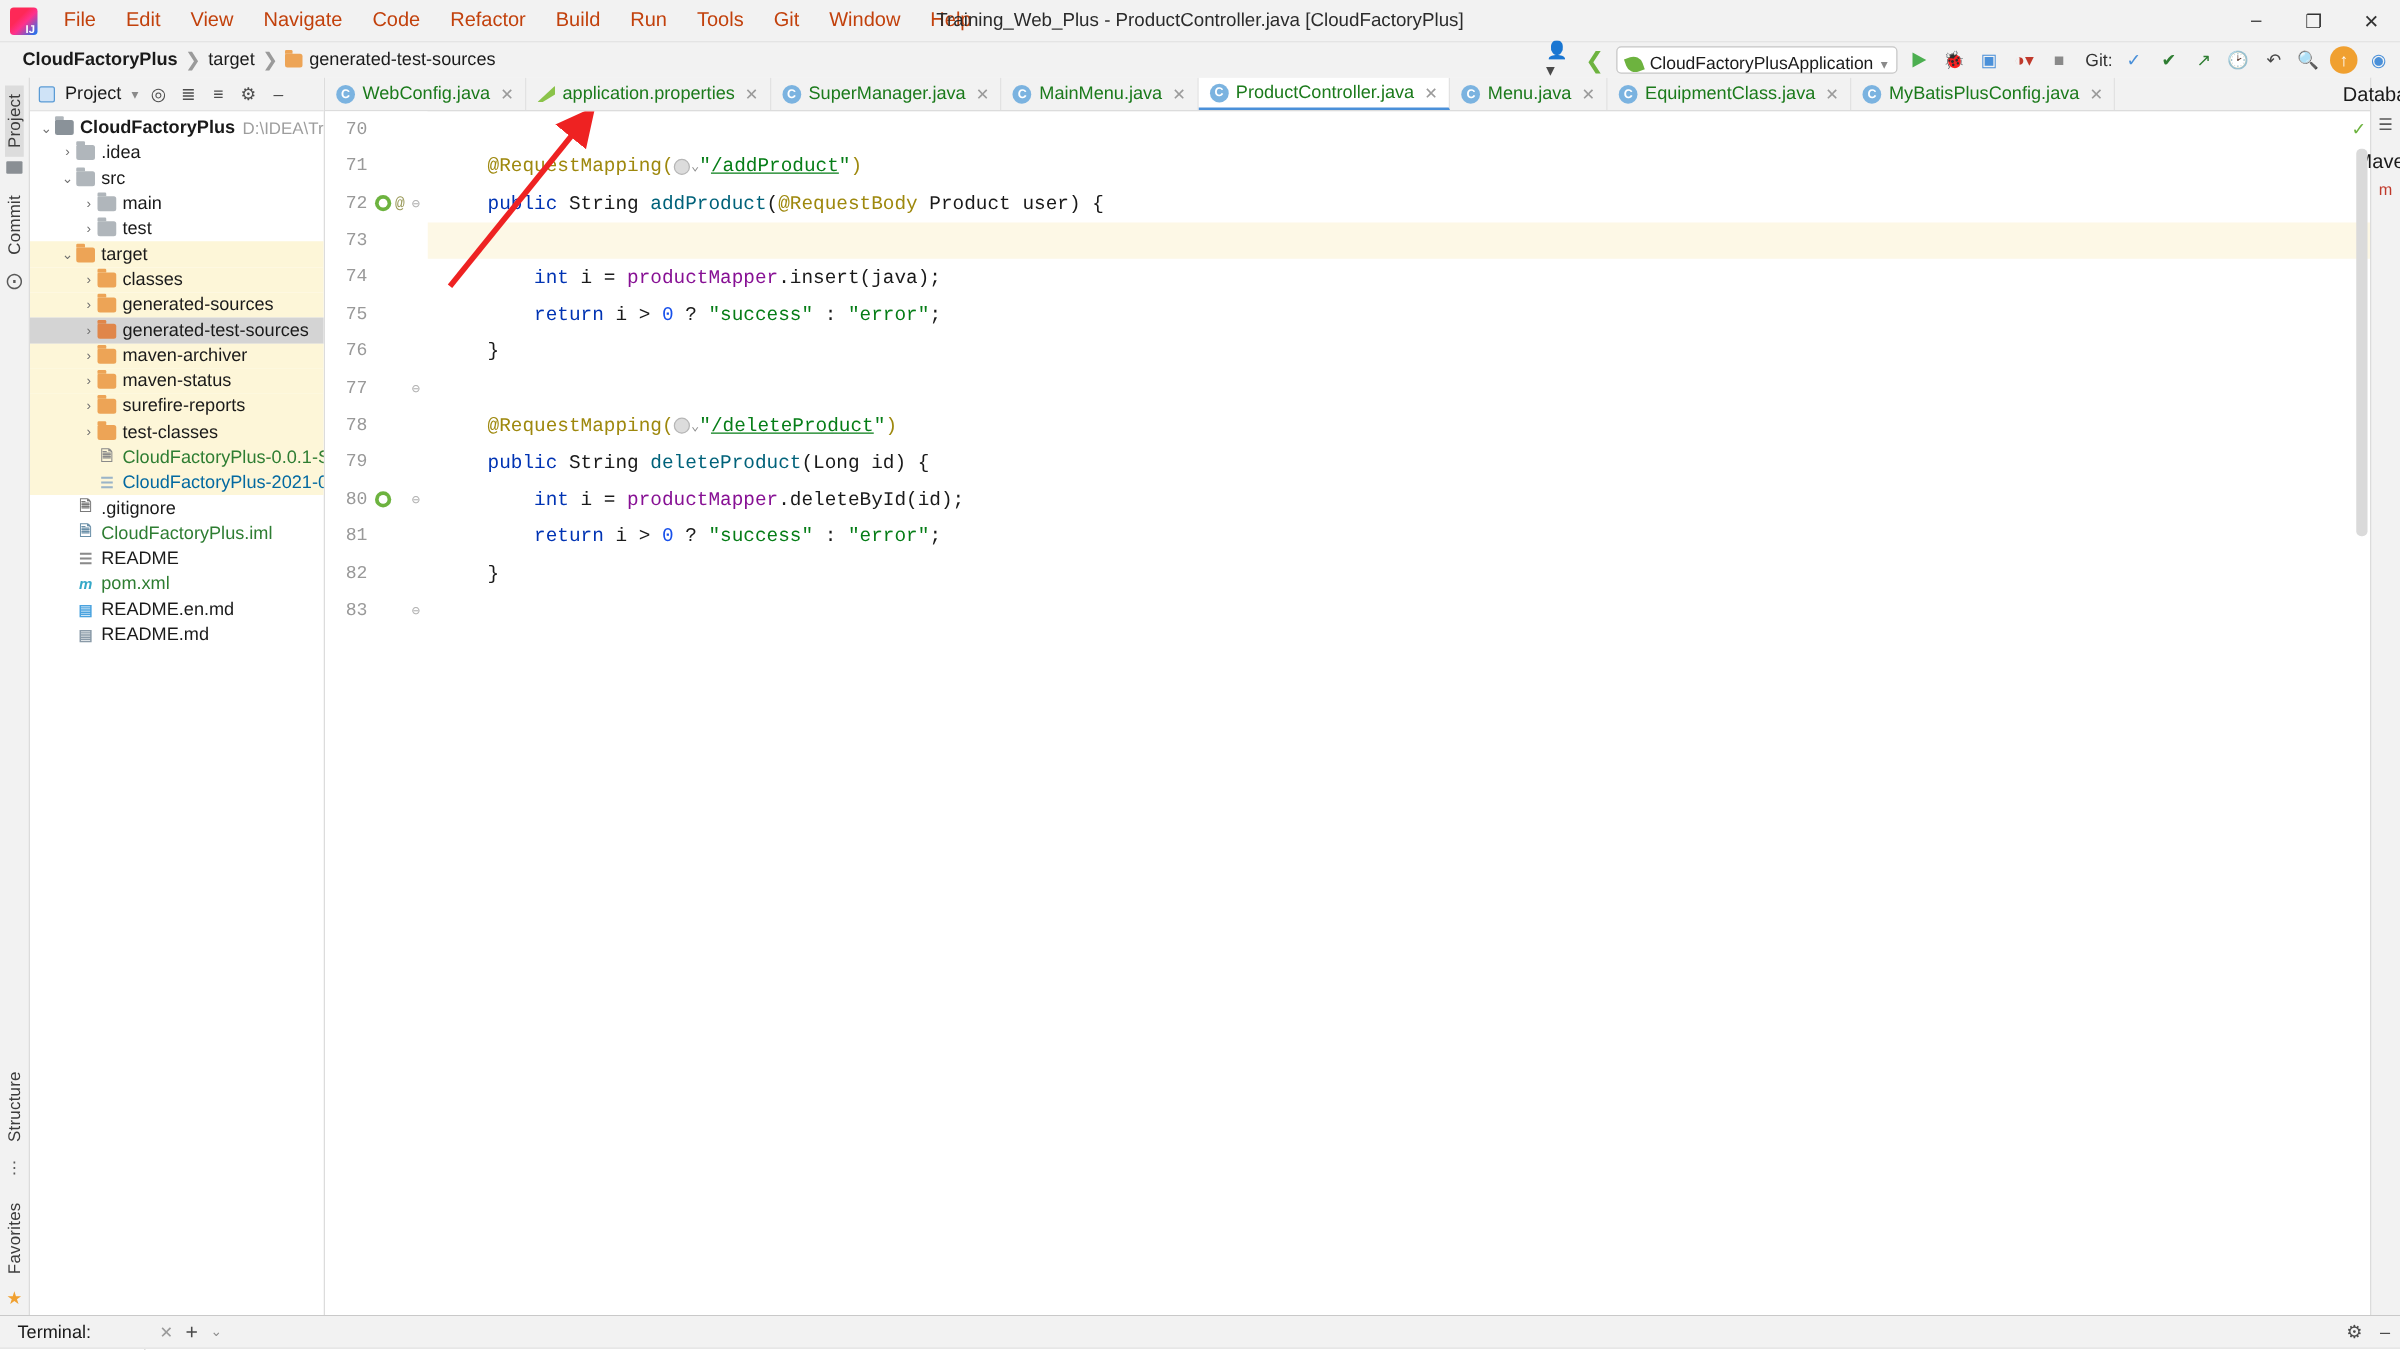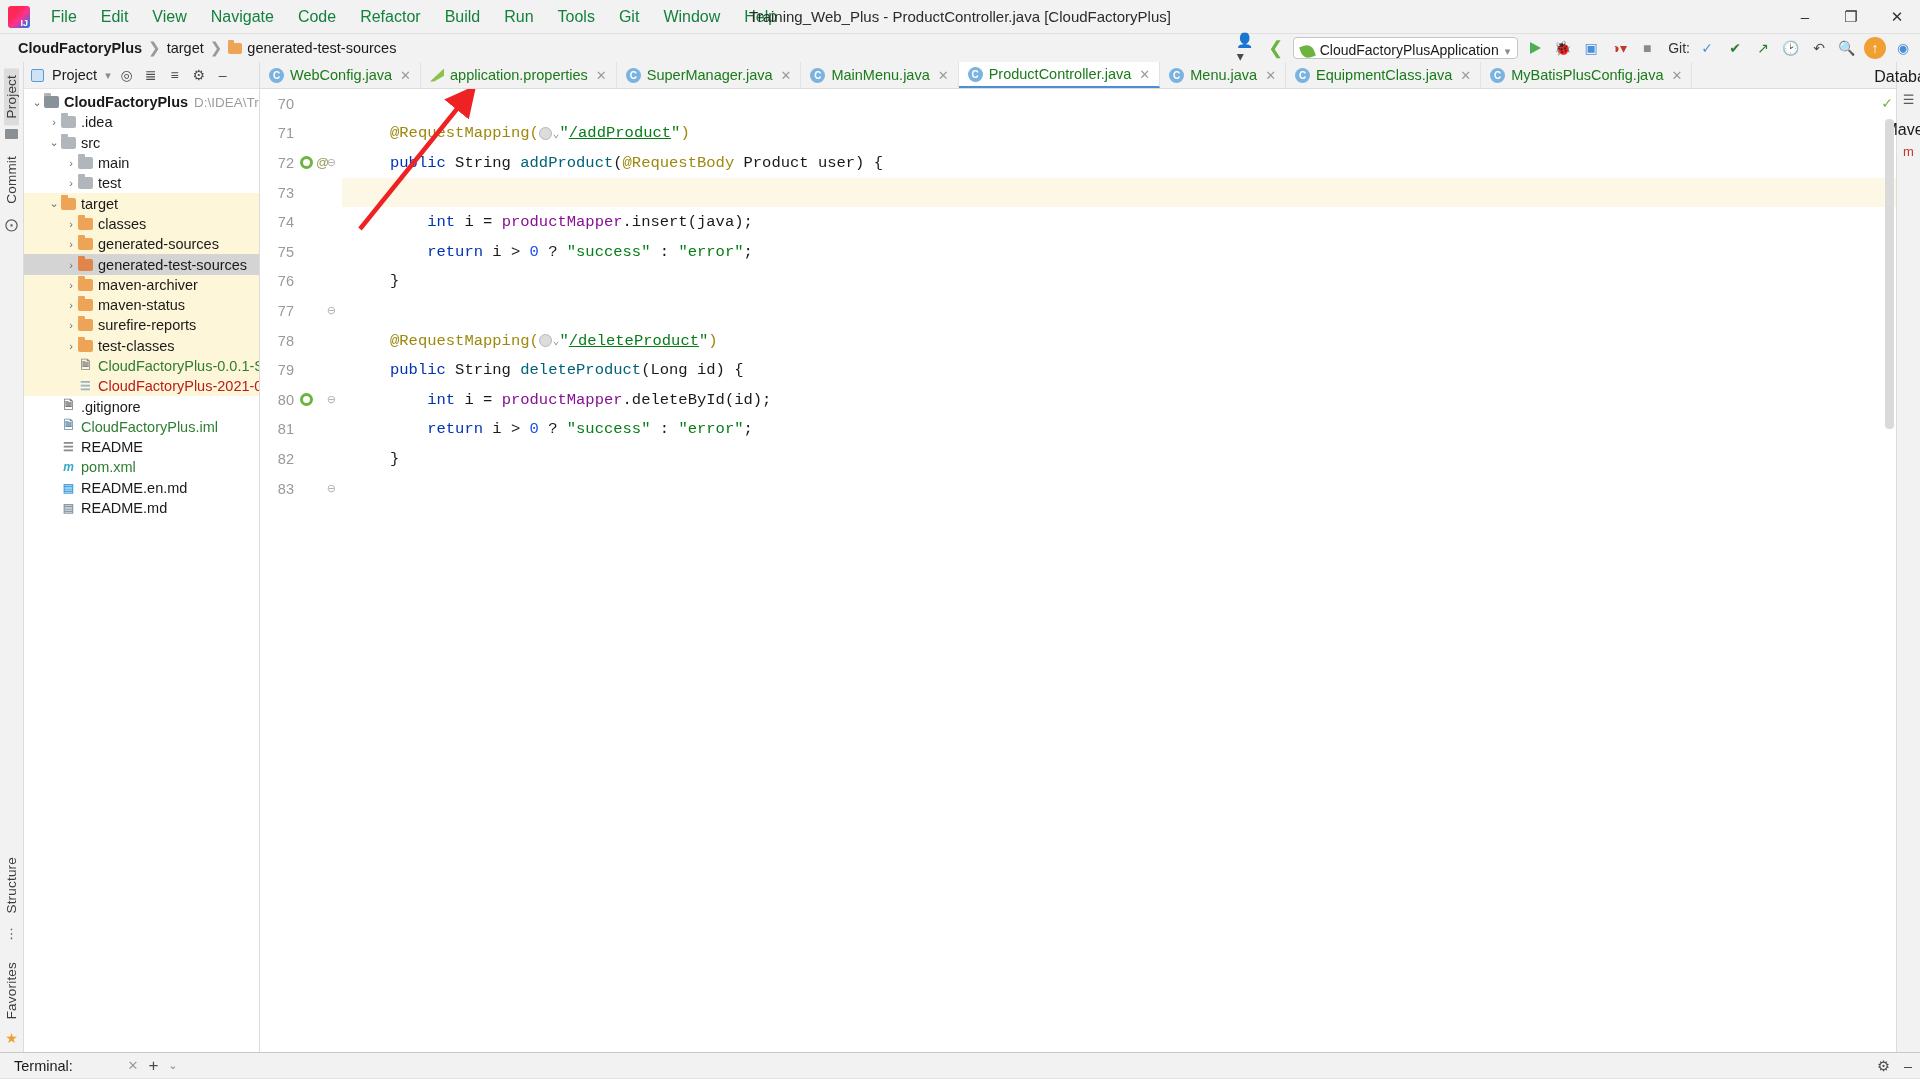--- a/index.html
+++ b/index.html
@@ -8,21 +8,21 @@
 
   
   .titlebar { height:34px; background:#f2f2f2; display:flex; align-items:center;
     border-bottom:1px solid #e0e0e0; position:relative; }
   .ij-logo { width:22px; height:22px; margin:0 10px 0 8px; flex:none;
     background:linear-gradient(135deg,#fe2857 0%,#fe2857 35%,#ff318c 55%,#087cfa 100%);
     border-radius:3px; position:relative; }
   .ij-logo::after{ content:"IJ"; position:absolute; right:2px; bottom:0px; color:#fff;
     font-size:9px; font-weight:bold; font-family:"Liberation Sans",sans-serif; }
   .menubar { display:flex; align-items:center; gap:2px; }
-  .menubar .mi { padding:4px 11px; font-size:16px; color:#15803d; cursor:default; border-radius:3px;}
+  .menubar .mi { padding:4px 11px; font-size:16px; color:#c2410c; cursor:default; border-radius:3px;}
   .win-title { position:absolute; left:50%; transform:translateX(-50%);
     font-size:15px; color:#2b2b2b; white-space:nowrap; }
   .win-ctrls { margin-left:auto; display:flex; }
   .win-ctrls div { width:46px; height:34px; display:flex; align-items:center;
     justify-content:center; font-size:15px; color:#333; }
 
   
   .navbar { height:28px; display:flex; align-items:center; padding:0 6px 0 14px;
     background:#f2f2f2; font-size:14.5px; position:relative; }
   .crumb { display:flex; align-items:center; gap:5px; padding:1px 4px; }
@@ -66,40 +66,40 @@
   .arrow { width:14px; text-align:center; color:#6e6e6e; font-size:11px; flex:none;}
   .fico { width:15px; height:12px; margin-right:5px; flex:none; border-radius:1px 2px 2px 2px; position:relative;}
   .fico::before{content:"";position:absolute;top:-3px;left:0;width:7px;height:3px;border-radius:1px 1px 0 0;}
   .fico.gray { background:#b0b6bb; } .fico.gray::before{background:#b0b6bb;}
   .fico.orange { background:#eda456; } .fico.orange::before{background:#eda456;}
   .fico.orange-d { background:#e0864a; } .fico.orange-d::before{background:#e0864a;}
   .lbl { color:#1a1a1a; }
   .lbl.bold { font-weight:bold; }
   .path { color:#9d9d9d; margin-left:6px; font-size:13.5px; }
   .lbl.green { color:#2e7d32; }
-  .lbl.gray { color:#b91c1c; }
+  .lbl.gray { color:#0369a1; }
   .mico { width:15px;height:14px;margin-right:5px;flex:none;display:flex;align-items:center;
      justify-content:center;font-size:12px;font-weight:bold;}
 
   
   .editor { flex:1; display:flex; flex-direction:column; min-width:0; background:#fff;}
   .tabbar { height:27px; background:#f2f2f2; display:flex; align-items:stretch;
      border-bottom:1px solid #dcdcdc; overflow:hidden;}
   .tab { display:flex; align-items:center; gap:6px; padding:0 9px; font-size:14.5px;
      color:#1b7a1b; border-right:1px solid #e2e2e2; white-space:nowrap;}
   .tab.active { background:#fff; border-bottom:2px solid #4a90d9; }
   .tab .x { color:#9b9b9b; font-size:13px; margin-left:2px;}
   .cico{ width:15px;height:15px;border-radius:50%;background:#7bb3e0;color:#fff;font-size:10px;
      display:flex;align-items:center;justify-content:center;font-weight:bold;flex:none;}
   .pico{ width:14px;height:13px;flex:none;background:#8bc34a;
      clip-path:polygon(0 100%,100% 0,100% 55%,30% 100%); }
 
   .code-wrap { flex:1; display:flex; position:relative; overflow:hidden;}
   .gutter { width:82px; background:#fff; flex:none; position:relative;
-     font-family:Liberation Sans, sans-serif; font-size:14.5px; color:#999; }
+     font-family:Liberation Mono, monospace; font-size:14.5px; color:#999; }
   .gline { height:29.6px; display:flex; align-items:center; justify-content:flex-start;
      padding-left:8px; position:relative;}
   .gnum { width:26px; text-align:right; }
   .gmark { margin-left:6px; display:flex; gap:3px; align-items:center;}
   .bean { width:13px;height:13px;border-radius:50%;background:#6db33f;position:relative;flex:none;}
   .bean::after{content:"";position:absolute;inset:3px;border-radius:50%;background:#fff;}
   .atsym{ color:#9a9a5a; font-size:13px;}
   .fold { position:absolute; right:6px; color:#b0b0b0; font-size:11px;}
   .code { flex:1; font-family:Liberation Mono, monospace; font-size:15.5px;
      position:relative; overflow:hidden;text-align:right;}

